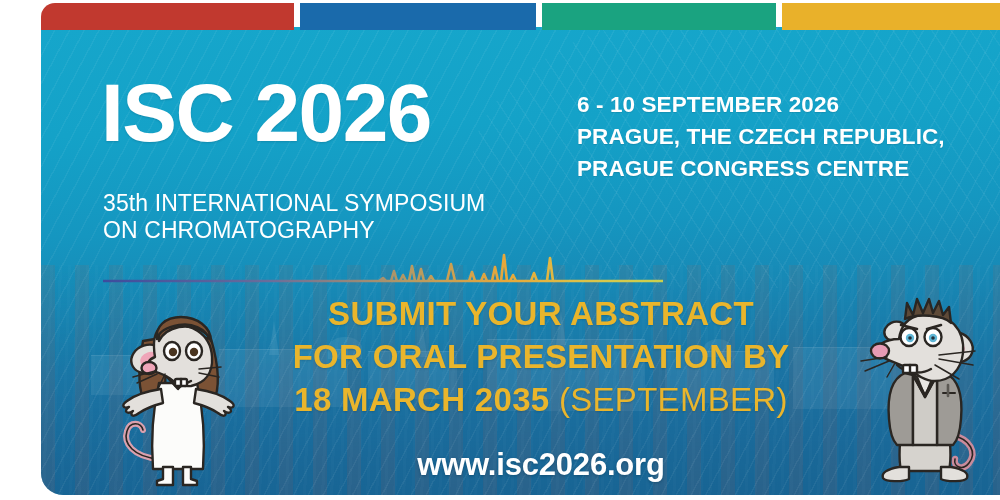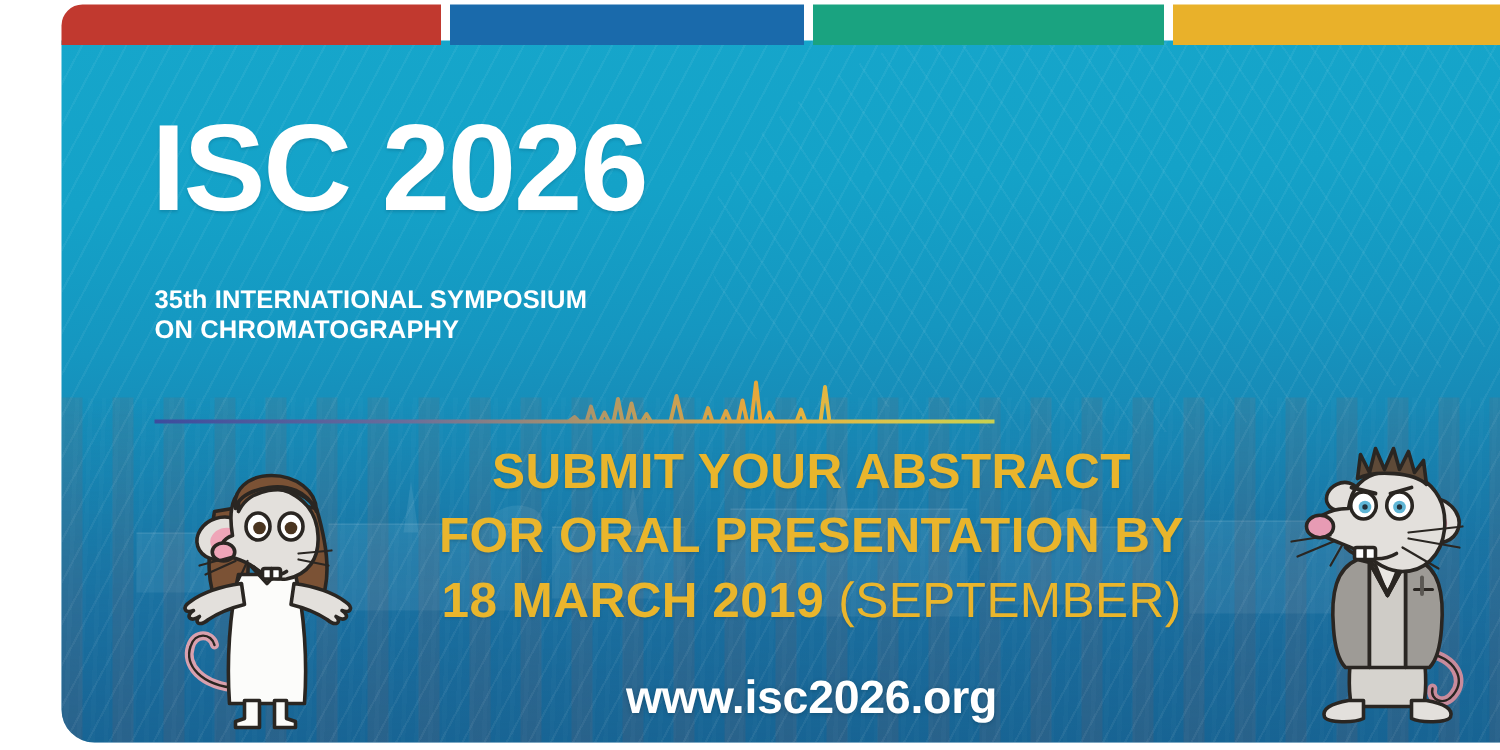--- a/index.html
+++ b/index.html
@@ -41,22 +41,22 @@
   .waves{ position:absolute; inset:0; pointer-events:none; opacity:.40;
           background:repeating-linear-gradient(118deg, rgba(255,255,255,.13) 0 1.4px, rgba(255,255,255,0) 1.4px 13px); }
   .waves2{ position:absolute; right:-60px; top:-40px; width:620px; height:300px; pointer-events:none; opacity:.30;
           background:repeating-linear-gradient(62deg, rgba(255,255,255,.16) 0 1.3px, rgba(255,255,255,0) 1.3px 16px);
           border-radius:50%; transform:rotate(-6deg); }
 
   
   .logo{ position:absolute; left:60px; top:47px; color:#fff; font-weight:bold;
          font-size:82px; letter-spacing:-1.5px; line-height:.96; white-space:nowrap;
          text-shadow:0 1px 2px rgba(0,40,60,.18); }
-  .subtitle{ position:absolute; left:62px; top:163px; color:#fff; font-weight:bold;
-             font-size:17px; line-height:1.18; letter-spacing:.1px; white-space:pre-line; }
+  .subtitle{ position:absolute; left:62px; top:163px; color:#fff; font-weight:normal;
+             font-size:23px; line-height:1.18; letter-spacing:.1px; white-space:pre-line; }
 
   .chroma{ position:absolute; left:62px; top:218px; width:560px; height:40px; }
 
   .venue{ position:absolute; left:536px; top:62px; color:#fff; font-weight:bold;
           font-size:22.5px; line-height:1.43; letter-spacing:.1px; white-space:pre-line;
           text-shadow:0 1px 1px rgba(0,40,60,.14); }
 
   .cta{ position:absolute; left:0; top:266px; width:1000px; text-align:center;
         color:#E9B52C; font-weight:bold; font-size:33px; line-height:1.30; letter-spacing:.3px;
         text-shadow:0 1px 2px rgba(0,40,60,.20); }
@@ -118,25 +118,28 @@
           <stop offset="1" stop-color="#C9D14F"></stop>
         </linearGradient>
       </defs>
       <path fill="none" stroke="url(#lg)" stroke-width="2.6" stroke-linejoin="round" d="M0,36 L276,36 L280,33 L283,36 L288,36 L291,26 L294,36 L297,36 L300,30
            L303,36 L306,36 L309,21 L312,36 L315,36 L318,24 L321,36 L325,36 L328,31
            L331,36 L344,36 L348,19 L352,36 L366,36 L369,27 L372,36 L378,36 L381,29
            L384,36 L389,36 L392,22 L395,36 L398,36 L401,10 L404,36 L407,36 L410,30
            L413,36 L428,36 L431,28 L434,36 L444,36 L447,13 L450,36 L560,36 Z"></path>
     </svg>
 
+    <div class="venue">6 - 10 SEPTEMBER 2026
+PRAGUE, THE CZECH REPUBLIC,
+PRAGUE CONGRESS CENTRE</div>
 
     <div class="cta">
       <div>SUBMIT YOUR ABSTRACT</div>
       <div>FOR ORAL PRESENTATION BY</div>
-      <div><span>18 MARCH 2019</span><span class="lightword"> (SEPTEMBER)</span></div>
+      <div><span>18 MARCH 2035</span><span class="lightword"> (SEPTEMBER)</span></div>
     </div>
 
     <div class="url">www.isc2026.org</div>
 
     <svg class="mascot left" viewBox="0 0 160 215">
       <g stroke="#2A2622" stroke-width="2.4" stroke-linejoin="round" stroke-linecap="round">
 
         <path d="M60,180 C34,178 24,164 28,152 C31,142 42,143 44,151" fill="none" stroke="#D9A0AE" stroke-width="6"></path>
         <path d="M60,180 C34,178 24,164 28,152 C31,142 42,143 44,151" fill="none" stroke="#2A2622" stroke-width="1.6"></path>
 

